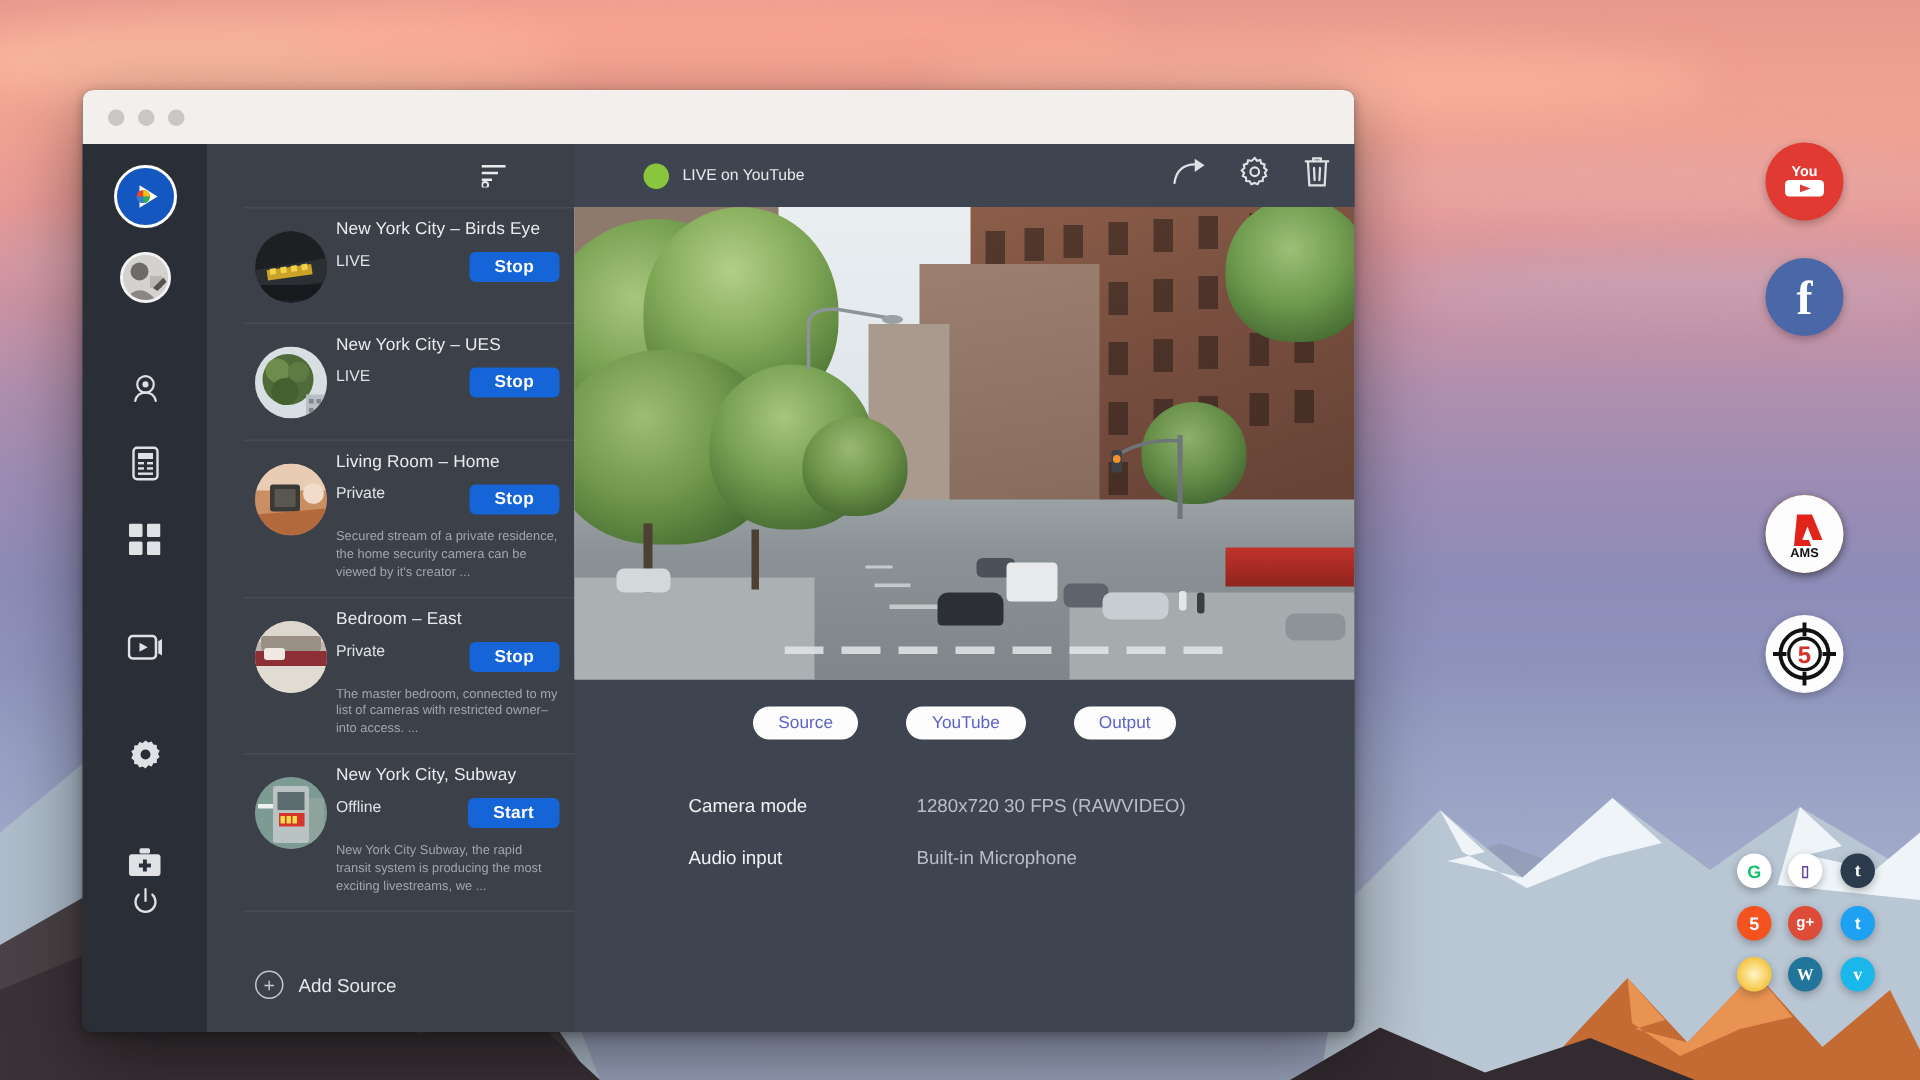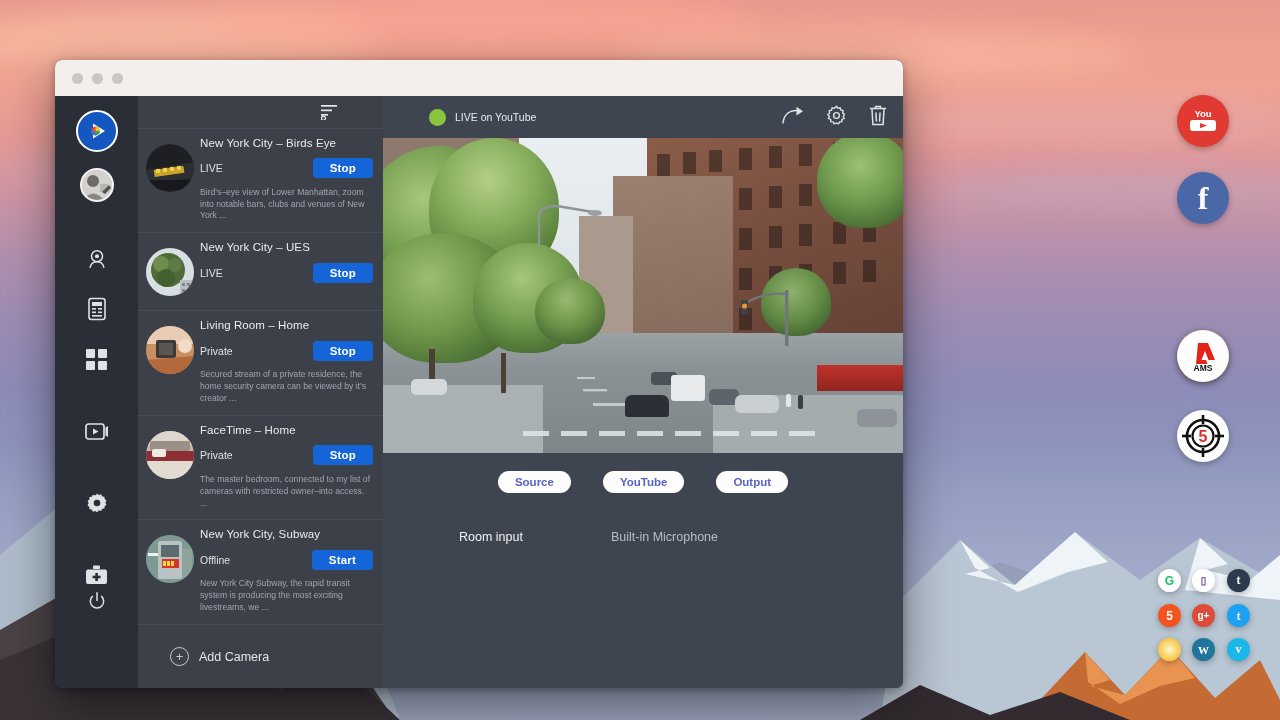--- a/index.html
+++ b/index.html
@@ -69,33 +69,33 @@
 
   
   #listcol {
     width: 245px; background: #3b4049; flex-shrink: 0;
     display: flex; flex-direction: column;
   }
   #listtop {
     height: 42px; display: flex; align-items: center;
     justify-content: flex-end; padding-right: 44px;
   }
-  #cams { flex: 1; }
+  #cams { flex: 1; padding-left: 24px; }
   .cam {
     position: relative; padding: 8px 10px 10px 62px;
     min-height: 78px; border-bottom: 1px solid #464c56;
   }
   .cam:first-child { border-top: 1px solid #464c56; }
   .cam-thumb {
     position: absolute; left: 8px; top: 15px;
     width: 48px; height: 48px; border-radius: 50%;
     overflow: hidden; background: #5a6270;
   }
   .cam-title { color: #e9ebee; font-size: 11.5px; margin-bottom: 9px; letter-spacing: .1px; }
-  .cam-row { display: flex; align-items: center; justify-content: space-between; height: 21px; margin-bottom: 8px; }
+  .cam-row { display: flex; align-items: flex-start; justify-content: space-between; height: 21px; margin-bottom: 8px; }
   .cam-status { color: #dfe2e6; font-size: 10.5px; }
   .cam-btn {
     background: #1565d8; color: #fff; border: none; border-radius: 4px;
     font-size: 11.5px; font-weight: bold; padding: 4px 17px; cursor: pointer;
     font-family: "Liberation Sans", sans-serif; letter-spacing: .2px;
   }
   .cam-desc { color: #9fa6b0; font-size: 8.6px; line-height: 1.38; }
 
   #addcam {
     display: flex; align-items: center; gap: 10px;
@@ -131,21 +131,20 @@
   .vbuild { position: absolute; }
   .vtree { position: absolute; border-radius: 50% 50% 45% 45%; }
   .vcar { position: absolute; border-radius: 2px; }
 
   
   #tabs { display: flex; gap: 32px; justify-content: center; padding: 18px 0 0 0; }
   .tab {
     background: #fdfdfd; color: #5b63c4; border: none; border-radius: 12px;
     font-size: 11.5px; padding: 5px 17px; cursor: pointer;
     font-family: "Liberation Sans", sans-serif;
-    font-weight: bold;
   }
 
   
   #details { padding: 26px 0 0 76px; }
   .drow { display: flex; height: 35.5px; align-items: center; }
   .dlabel { width: 152px; color: #f0f2f4; font-size: 12.5px; }
   .dvalue { color: #b8bec6; font-size: 12.5px; }
 
   
   .dico {
@@ -305,21 +304,20 @@
                 <rect x="24" y="23" width="4" height="4" fill="#f2d14b" transform="rotate(-8 26 25)"></rect>
                 <rect x="31" y="22" width="4" height="4" fill="#f2d14b" transform="rotate(-8 33 24)"></rect>
                 <rect x="4" y="36" width="40" height="10" fill="#17191c"></rect>
               </svg>
             </div>
             <div class="cam-title">New York City – Birds Eye</div>
             <div class="cam-row">
               <span class="cam-status">LIVE</span>
               <button class="cam-btn">Stop</button>
             </div>
-            <div class="cam-desc">Bird's–eye view of Lower Manhattan, zoom into notable bars, clubs and venues of New York ...</div>
           </div>
 
           <div class="cam">
             <div class="cam-thumb">
               <svg width="48" height="48" viewBox="0 0 48 48">
                 <rect width="48" height="48" fill="#d8dfe2"></rect>
                 <circle cx="22" cy="22" r="17" fill="#4f6b3a"></circle>
                 <circle cx="15" cy="16" r="8" fill="#6e8c4c"></circle>
                 <circle cx="29" cy="17" r="7" fill="#5d7b42"></circle>
                 <circle cx="20" cy="30" r="9" fill="#44602f"></circle>
@@ -359,21 +357,21 @@
             <div class="cam-thumb">
               <svg width="48" height="48" viewBox="0 0 48 48">
                 <rect width="48" height="48" fill="#c0b7ae"></rect>
                 <rect x="0" y="0" width="48" height="14" fill="#ddd6cd"></rect>
                 <rect x="4" y="10" width="40" height="10" rx="2" fill="#9a9086"></rect>
                 <rect x="0" y="20" width="48" height="12" fill="#8e2f35"></rect>
                 <rect x="0" y="30" width="48" height="18" fill="#e2dbd2"></rect>
                 <rect x="6" y="18" width="14" height="8" rx="2" fill="#efe9e1"></rect>
               </svg>
             </div>
-            <div class="cam-title">FaceTime – Home</div>
+            <div class="cam-title">Bedroom – East</div>
             <div class="cam-row">
               <span class="cam-status">Private</span>
               <button class="cam-btn">Stop</button>
             </div>
             <div class="cam-desc">The master bedroom, connected to my list of cameras with restricted owner–into access. ...</div>
           </div>
 
           <div class="cam">
             <div class="cam-thumb">
               <svg width="48" height="48" viewBox="0 0 48 48">
@@ -393,21 +391,21 @@
               <span class="cam-status">Offline</span>
               <button class="cam-btn">Start</button>
             </div>
             <div class="cam-desc">New York City Subway, the rapid transit system is producing the most exciting livestreams, we ...</div>
           </div>
 
         </div>
 
         <div id="addcam">
           <span class="plus-circle">+</span>
-          <span class="lbl">Add Camera</span>
+          <span class="lbl">Add Source</span>
         </div>
       </div>
 
       <div id="main">
 
         <div id="topbar">
           <div id="livewrap">
             <span class="live-dot"></span>
             <span id="livelabel">LIVE on YouTube</span>
           </div>
@@ -547,21 +545,25 @@
         </div>
 
         <div id="tabs">
           <button class="tab">Source</button>
           <button class="tab">YouTube</button>
           <button class="tab">Output</button>
         </div>
 
         <div id="details">
           <div class="drow">
-            <span class="dlabel">Room input</span>
+            <span class="dlabel">Camera mode</span>
+            <span class="dvalue">1280x720 30 FPS (RAWVIDEO)</span>
+          </div>
+          <div class="drow">
+            <span class="dlabel">Audio input</span>
             <span class="dvalue">Built-in Microphone</span>
           </div>
         </div>
       </div>
     </div>
 
   </div>
 
   <div class="dico dico-lg" style="left:1177px;top:95px;background:#e03a32;">
     <svg width="36" height="30" viewBox="0 0 36 30">

